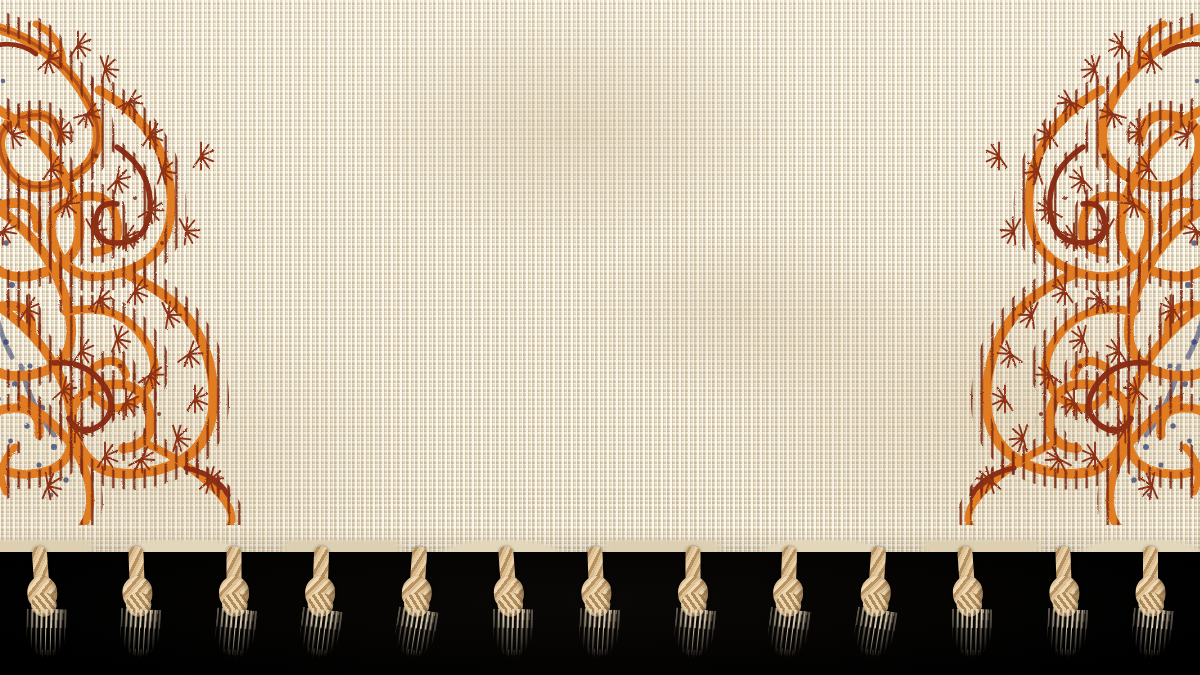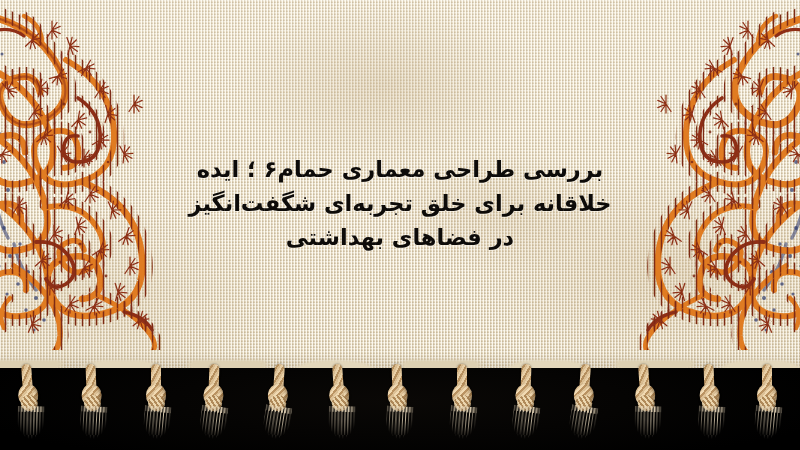--- a/index.html
+++ b/index.html
@@ -422,25 +422,20 @@
             <circle cx="134" cy="168" r="1.3"></circle>
           <circle cx="106" cy="250" r="1.6"></circle>
             <circle cx="132" cy="282" r="1.4"></circle>
           <circle cx="86" cy="268" r="1.5"></circle>
             <circle cx="150" cy="212" r="1.3"></circle>
         </g>
       </g>
     </svg>
   </div>
 
-  <div class="title-block">
-    <span class="line">بررسی طراحی معماری حمام۶ ؛ ایده</span>
-    <span class="line">خلاقانه برای خلق تجربه‌ای شگفت‌انگیز</span>
-    <span class="line">در فضاهای بهداشتی</span>
-  </div>
 
   <div class="fringe-band"></div>
   <div class="tassels" id="tassel-row">
       <div class="tassel" style="left: 11.7692px; transform: rotate(-4deg);">
         <div class="cord"></div>
         <div class="knot"></div>
         <div class="knot2"></div>
         <div class="skirt"></div>
       </div>
       <div class="tassel" style="left: 75.3077px; transform: rotate(-2deg);">

